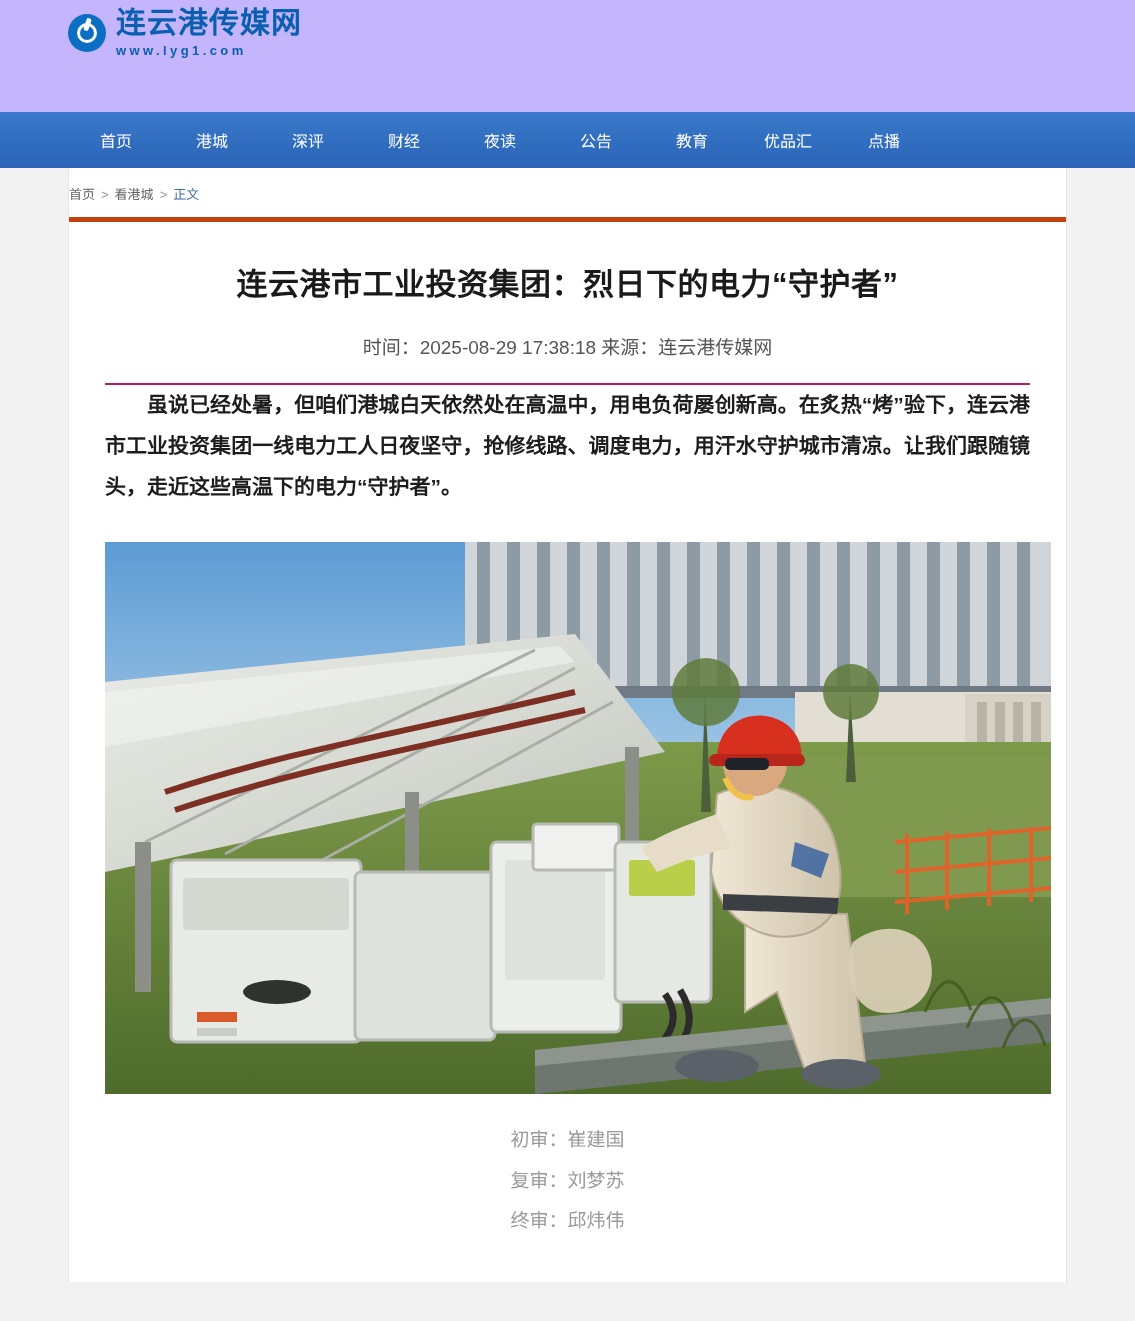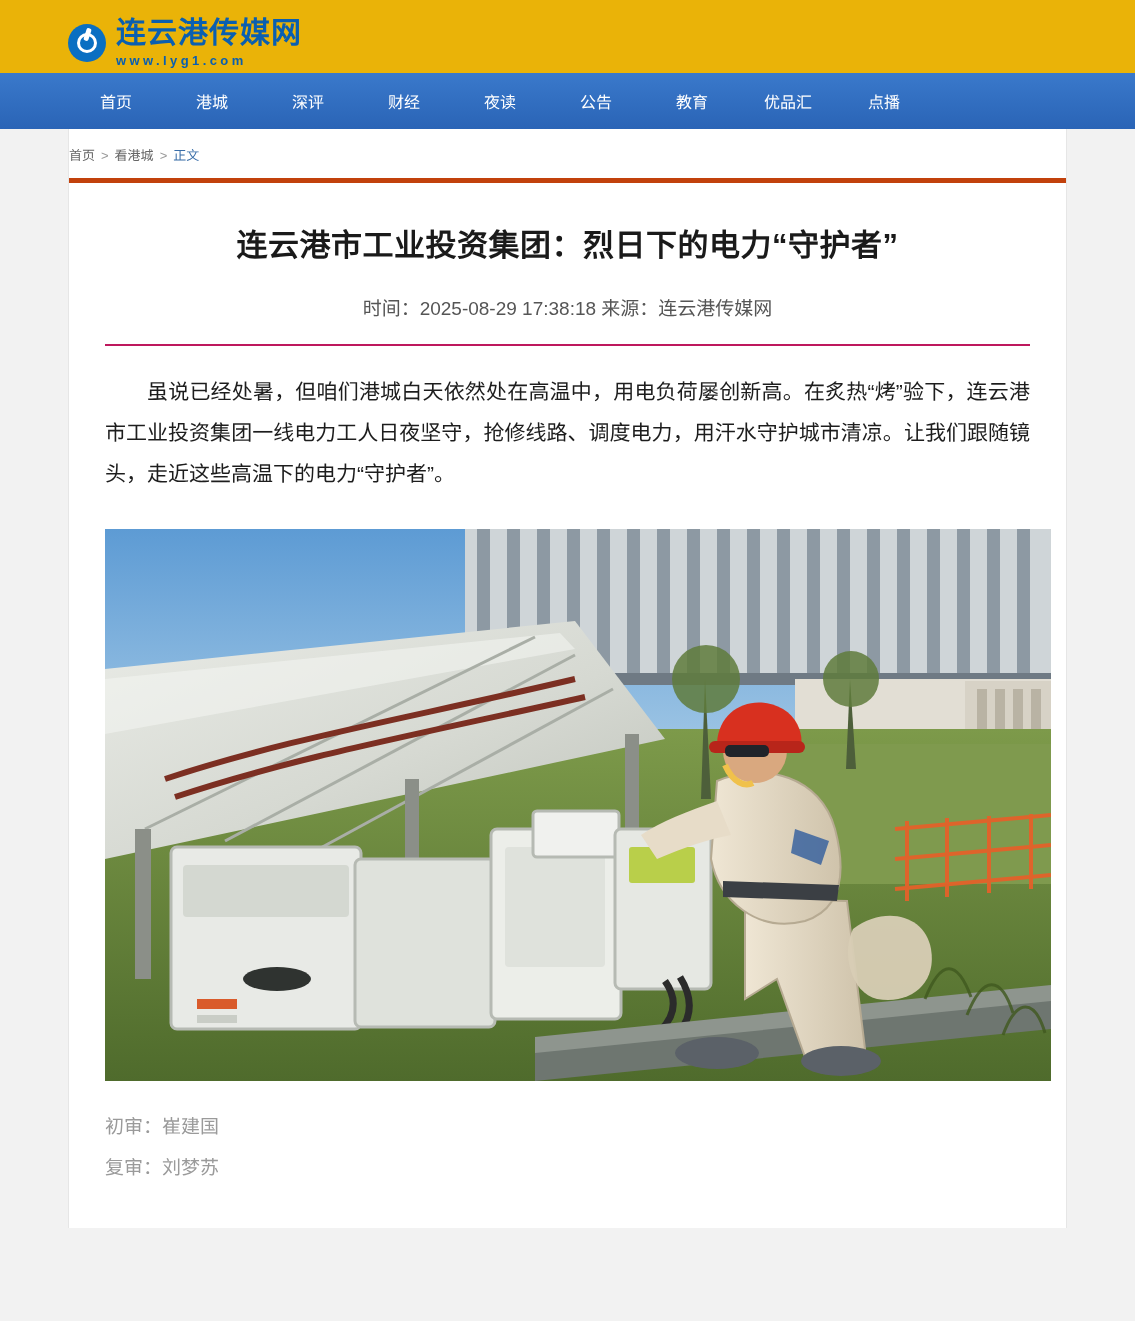--- a/index.html
+++ b/index.html
@@ -9,24 +9,24 @@
   body {
     width: 1135px;
     min-height: 1321px;
     background: #f2f2f2;
     font-family: "Liberation Sans", "DejaVu Sans", sans-serif;
     color: #222;
   }
 
   
   .site-header {
-    background: #eab308;
-    height: 73px;
+    background: #c4b5fd;
+    height: 112px;
     box-sizing: border-box;
-    padding: 18px 0 0 68px;
+    padding: 8px 0 0 68px;
   }
   .logo {
     display: flex;
     align-items: center;
     gap: 10px;
   }
   .logo-mark {
     width: 38px;
     height: 38px;
     border-radius: 50%;
@@ -142,22 +142,22 @@
     font-size: 19px;
     color: #555;
     margin: 26px 0 0 0;
     padding-bottom: 24px;
     border-bottom: 2px solid #be185d;
   }
   .article-body {
     font-size: 21px;
     line-height: 1.95;
     color: #1d1d1d;
-    margin-top: 26px;
     text-align: justify;
+    font-weight: bold;
   }
   .article-body p {
     margin: 0 0 14px 0;
     text-indent: 2em;
   }
 
   
   .figure {
     margin: 34px 0 0 0;
     text-align: center;
@@ -171,20 +171,21 @@
   }
   .figure-caption {
     font-size: 21px;
     font-weight: bold;
     color: #1d1d1d;
     margin-top: 30px;
   }
 
   .credits {
     margin-top: 26px;
+    text-align: center;
     color: #9a9a9a;
     font-size: 19px;
     line-height: 2.15;
   }
 </style>
 </head>
 <body>
 
 <div class="site-header">
   <div class="logo">
@@ -372,15 +373,16 @@
           <path d="M820 470 C 836 430, 852 430, 866 468"></path>
           <path d="M862 486 C 878 446, 896 446, 908 484"></path>
           <path d="M898 506 C 912 468, 930 470, 940 504"></path>
         </g>
       </svg>
     </figure>
 
     <div class="credits">
       <div>初审：崔建国</div>
       <div>复审：刘梦苏</div>
+      <div>终审：邱炜伟</div>
     </div>
   </div>
 </div>
 
 </body></html>

